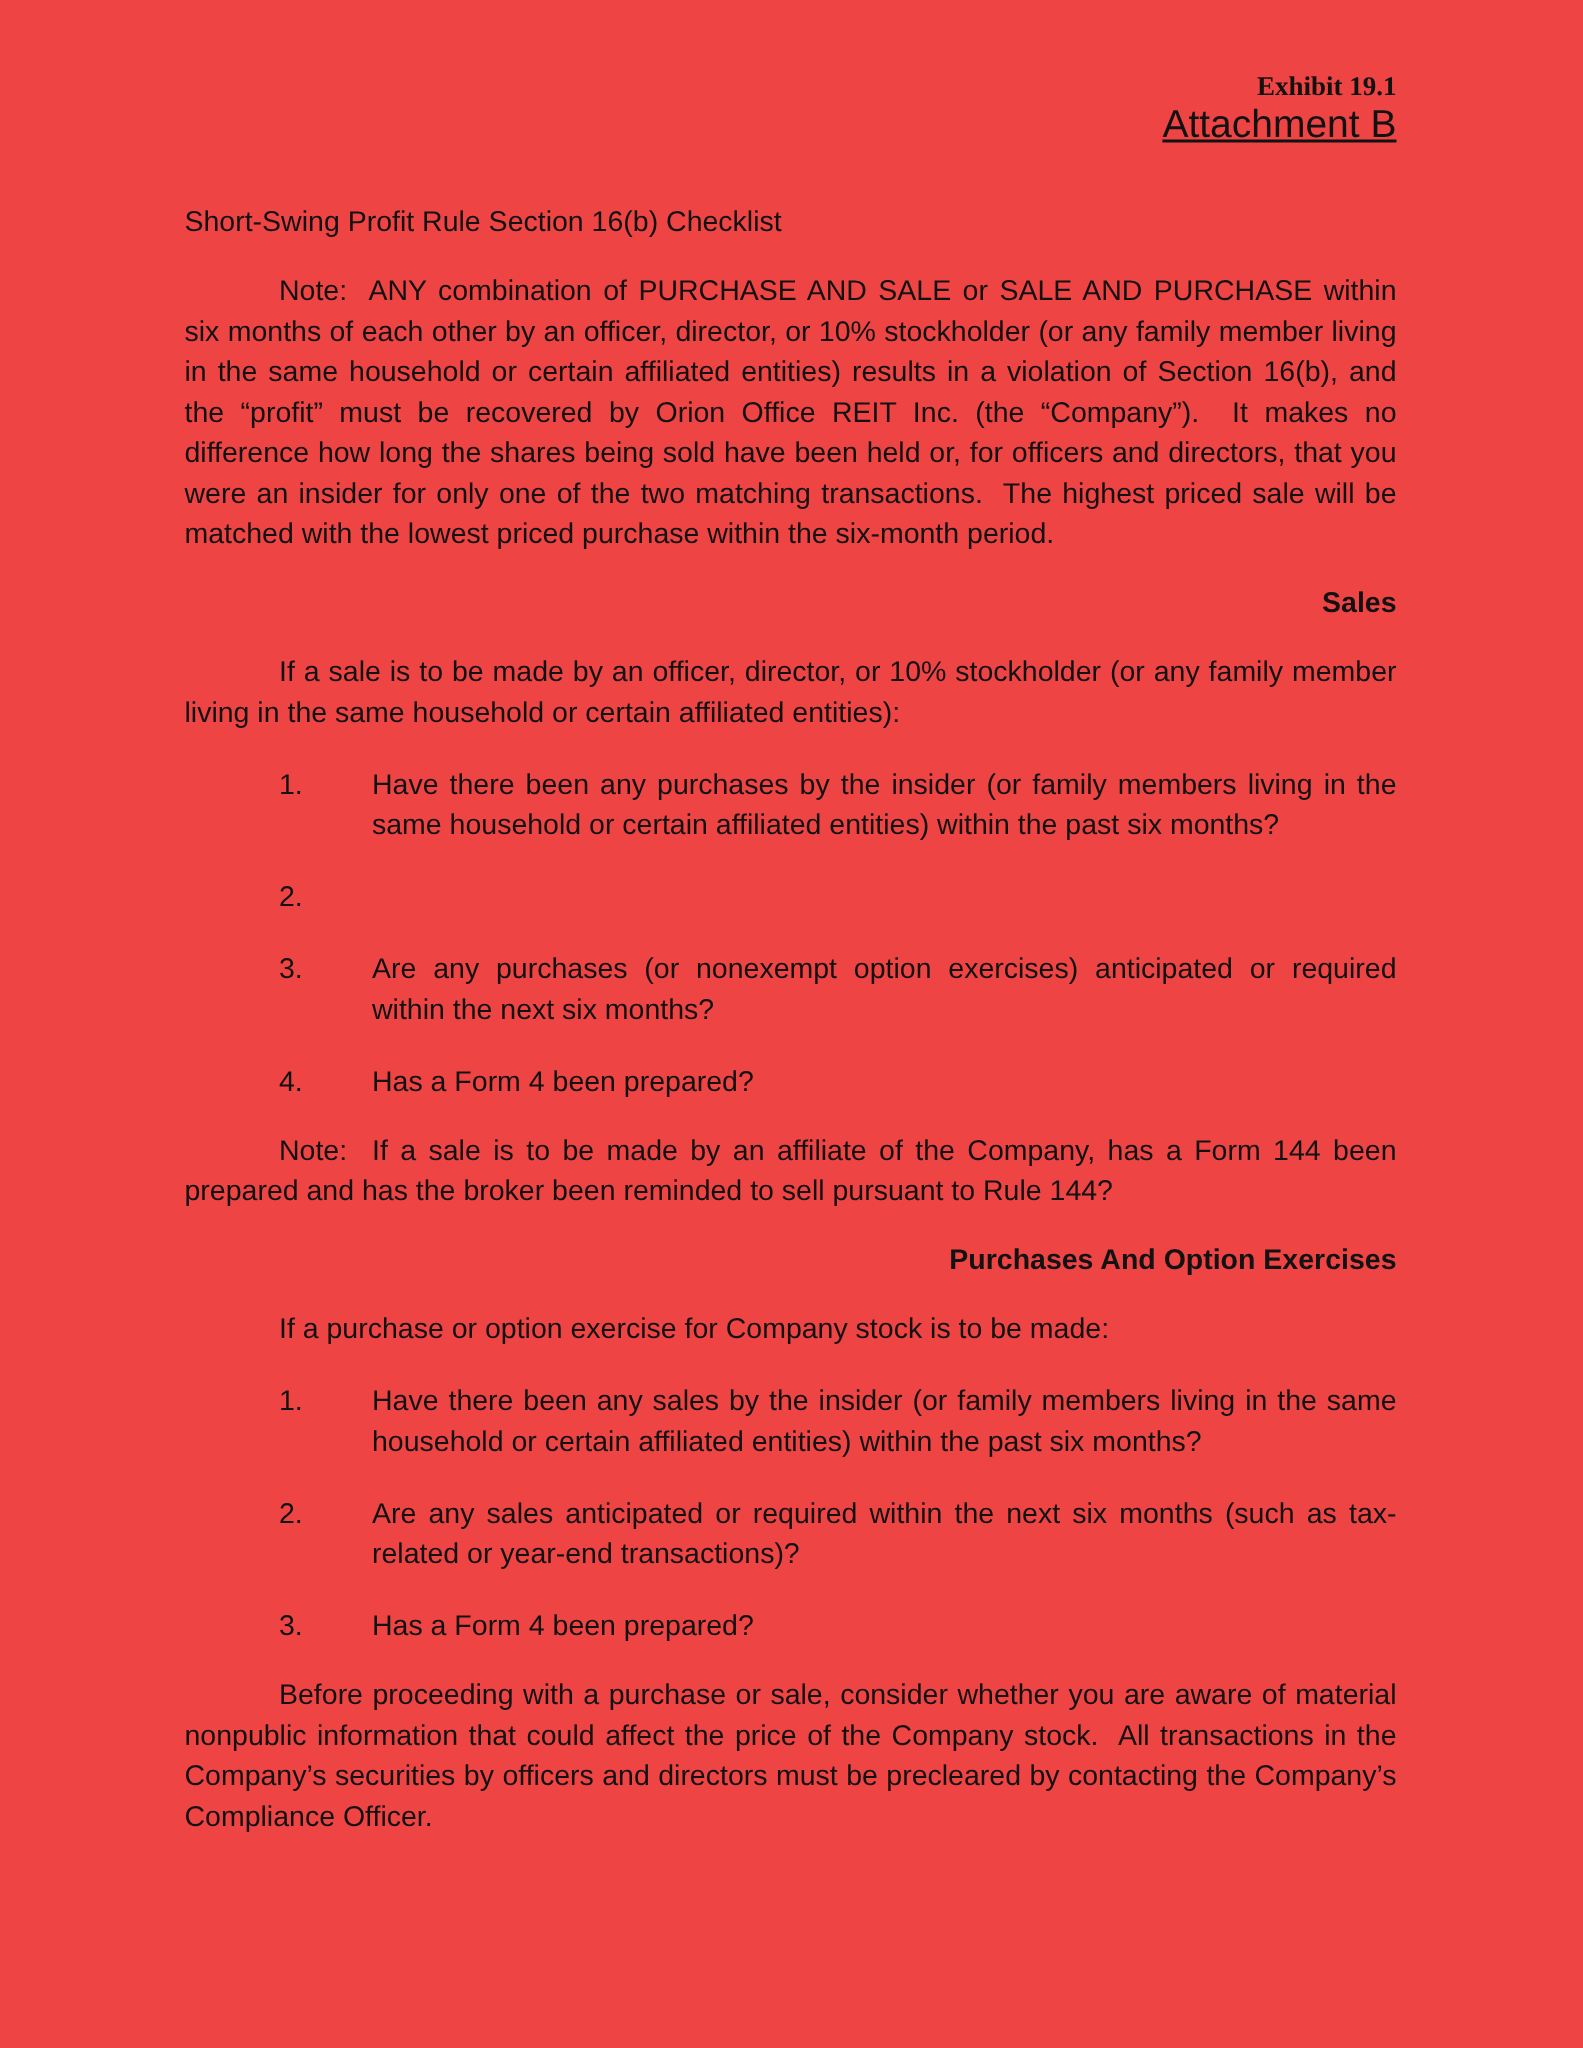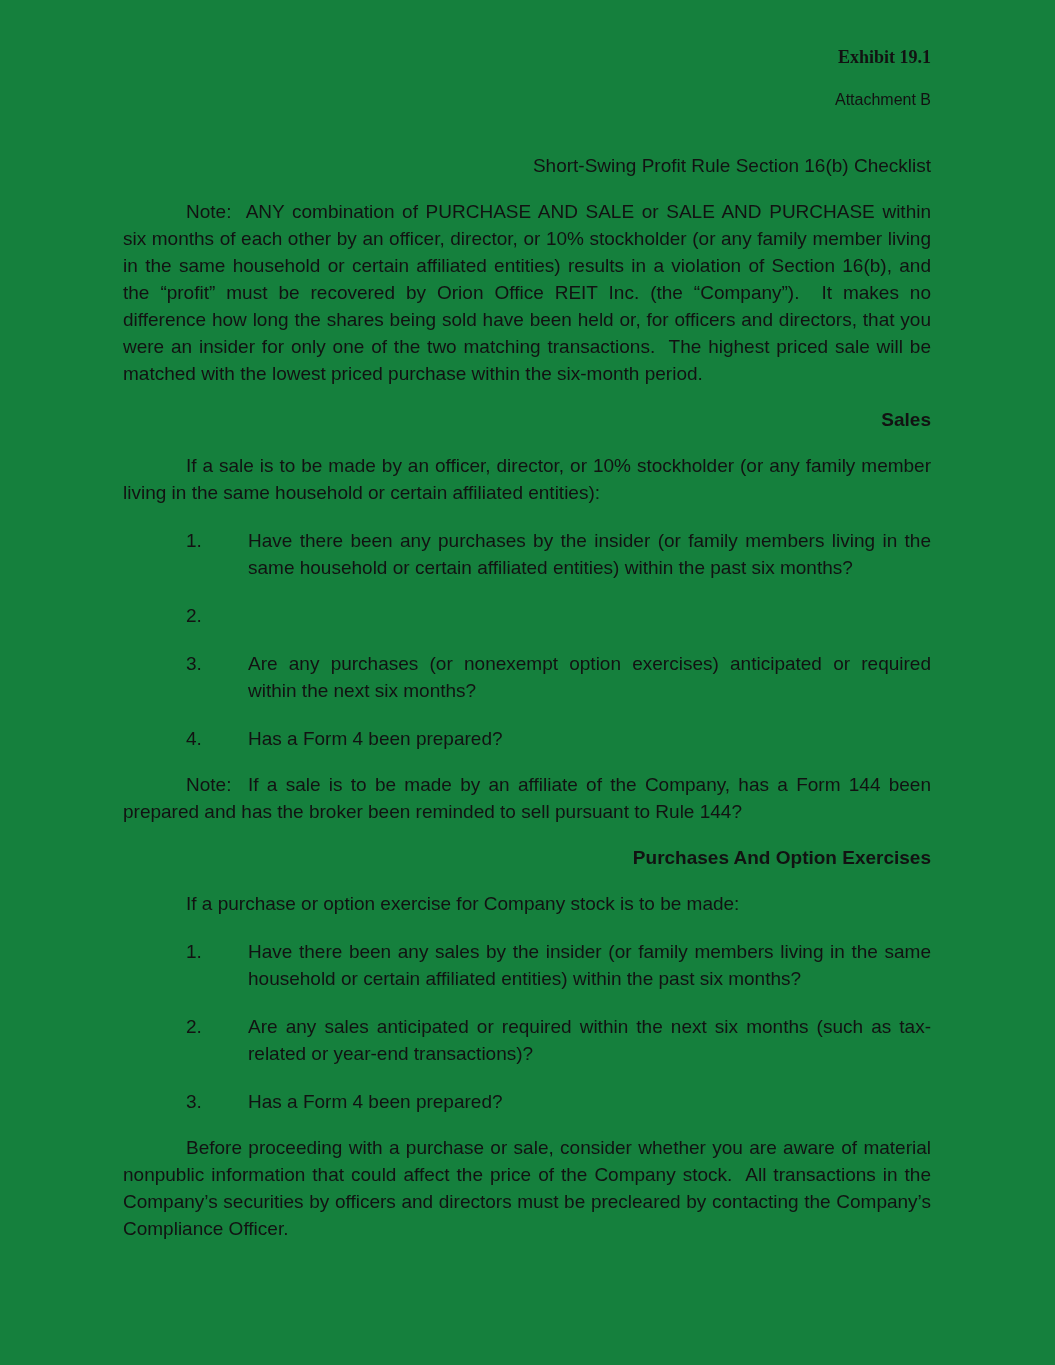--- a/index.html
+++ b/index.html
@@ -5,48 +5,48 @@
   html, body {
     margin: 0;
     padding: 0;
     background: #ffffff;
   }
   .page {
     position: relative;
     width: 1055px;
     height: 1365px;
     box-sizing: border-box;
-    background: #15803d;
+    background: #ef4444;
     padding: 46px 124px 40px 123px;
     font-family: "Liberation Sans", sans-serif;
     font-size: 19px;
     line-height: 27px;
     color: #121212;
     overflow: hidden;
   }
   .doc-header {
     text-align: right;
   }
   .exhibit-line {
     font-family: "Liberation Serif", serif;
     font-weight: bold;
     font-size: 18px;
     line-height: 22px;
   }
   .attachment-line {
-    font-size: 16px;
+    font-size: 26px;
     line-height: 25px;
-    margin-top: 19px;
+    margin-top: 2px;
+    text-decoration: underline;
   }
   .doc-title {
     margin: 40px 0 0 0;
     font-size: 19px;
     font-weight: normal;
     line-height: 27px;
-    text-align: right;
   }
   .para {
     margin: 19px 0 0 0;
     text-align: justify;
   }
   .para.indent {
     text-indent: 63px;
   }
   .section-heading {
     margin: 19px 0 0 0;

